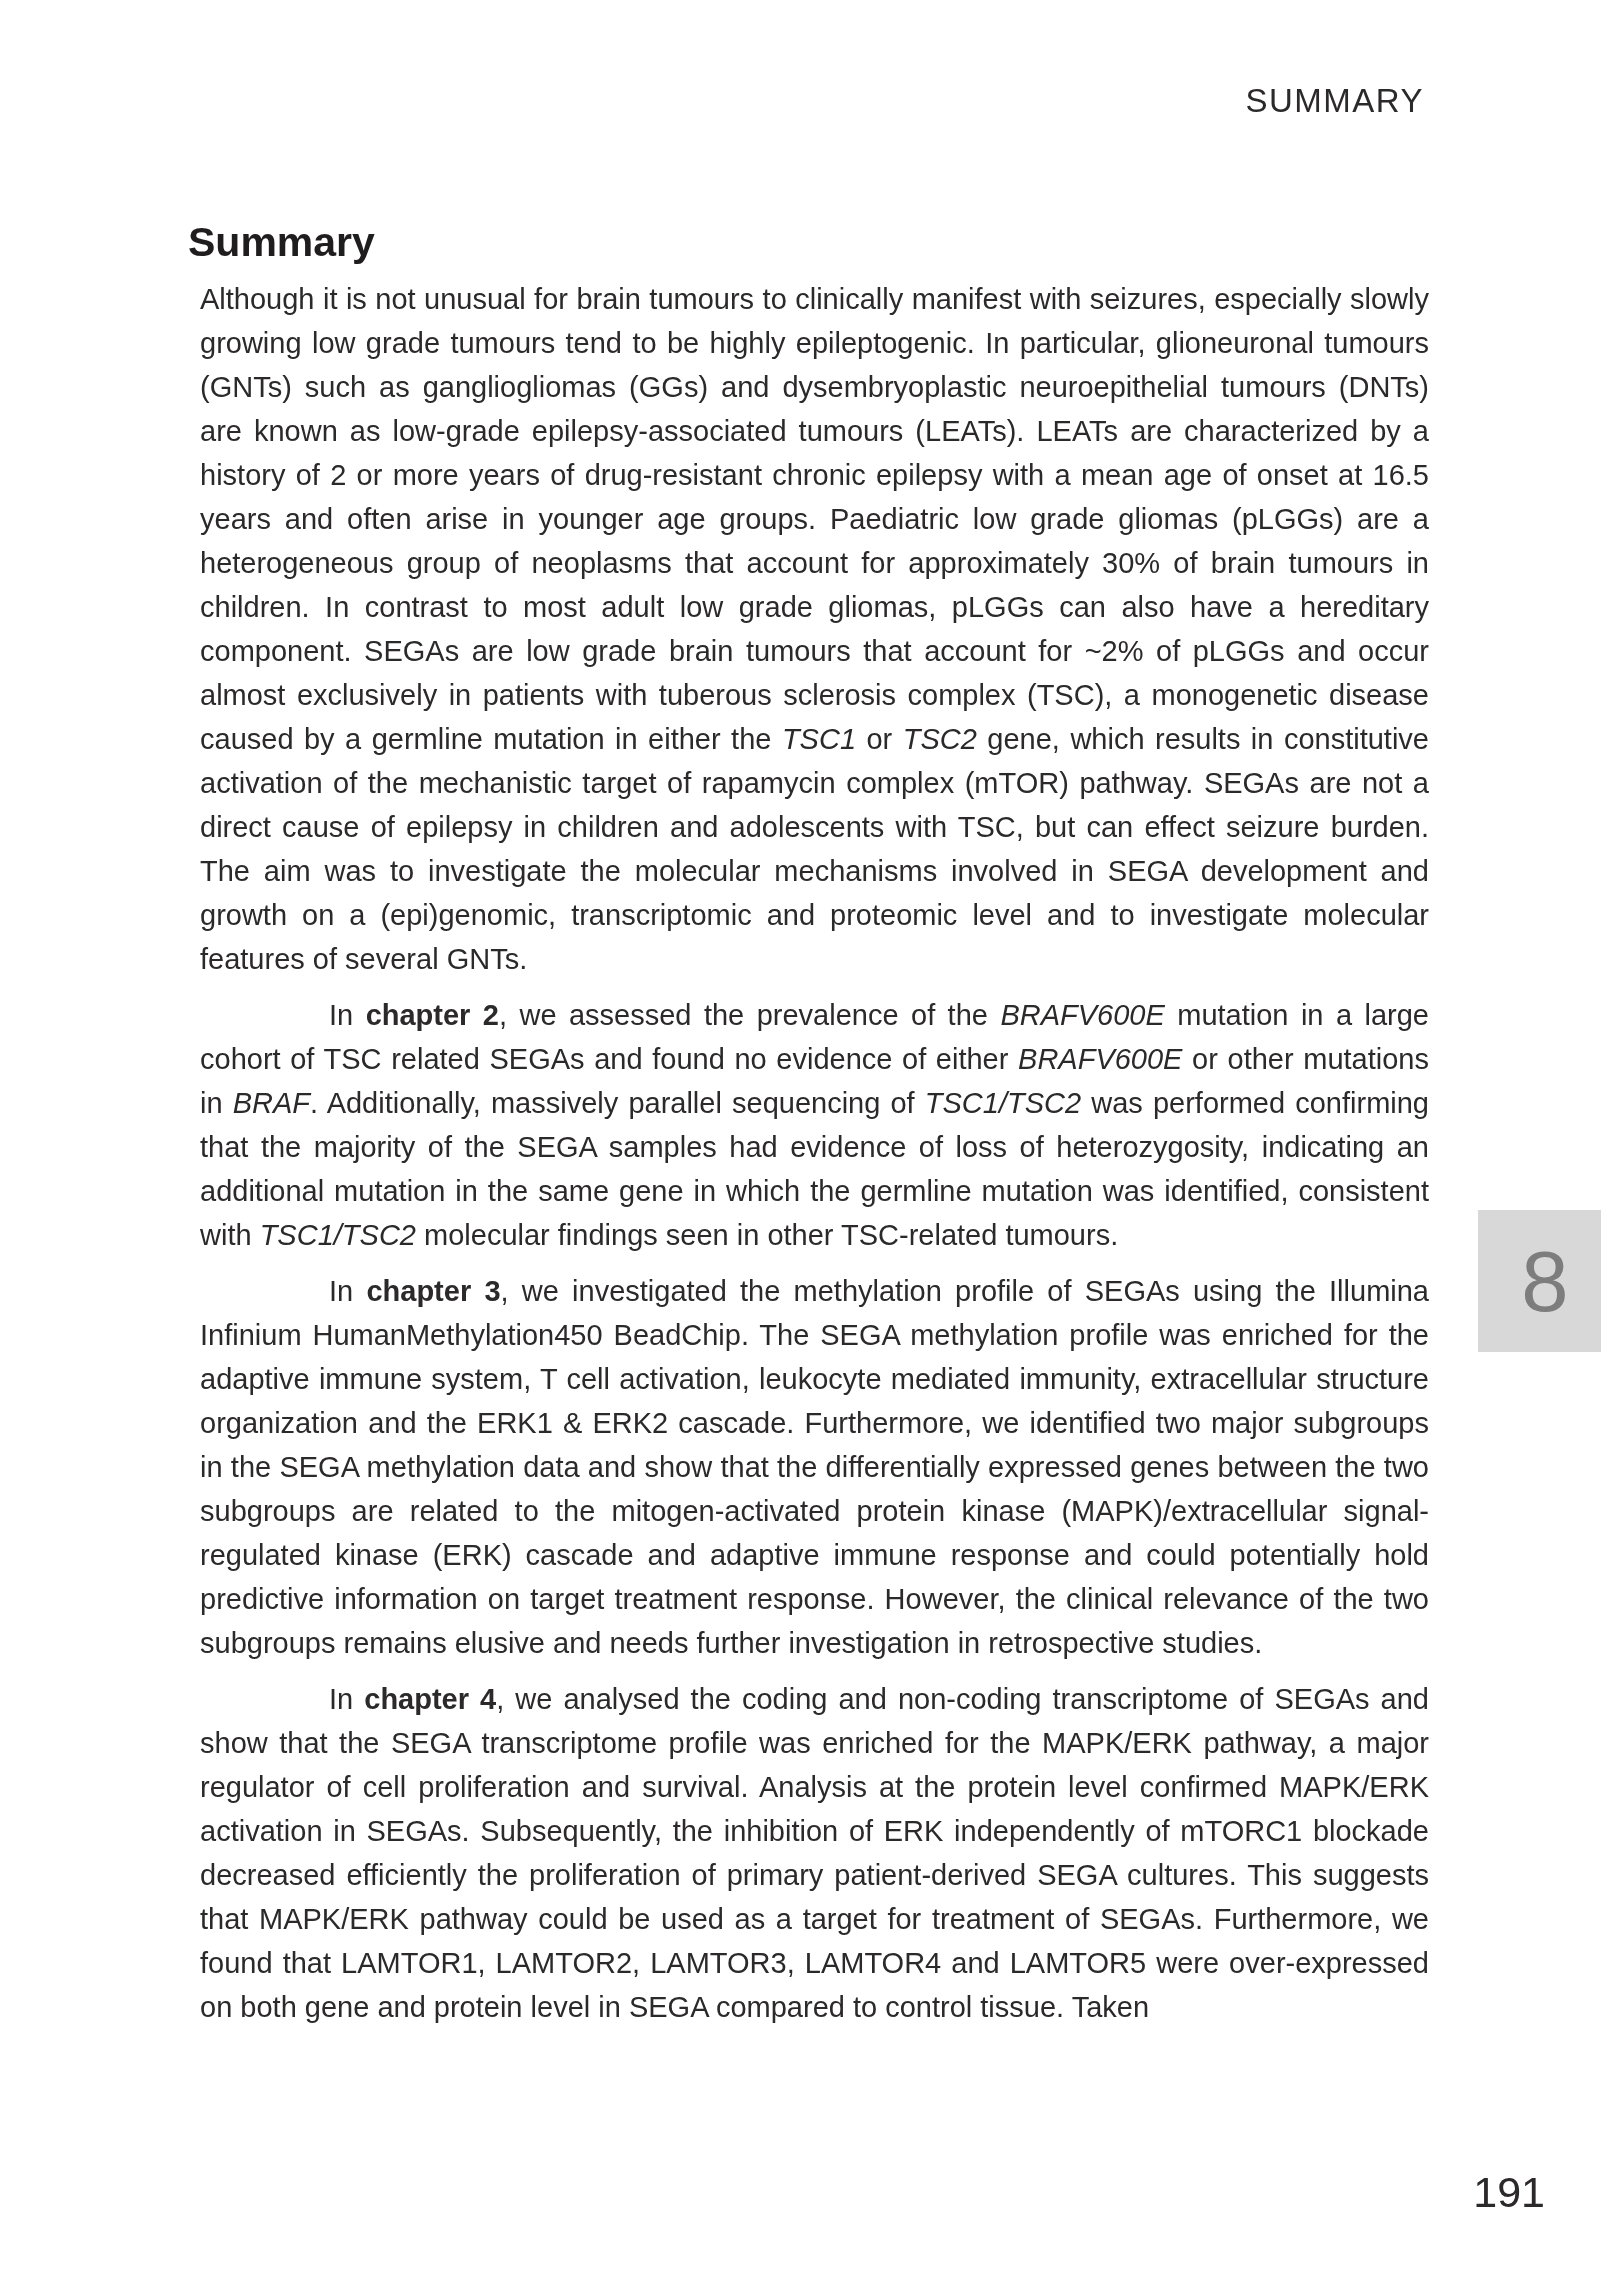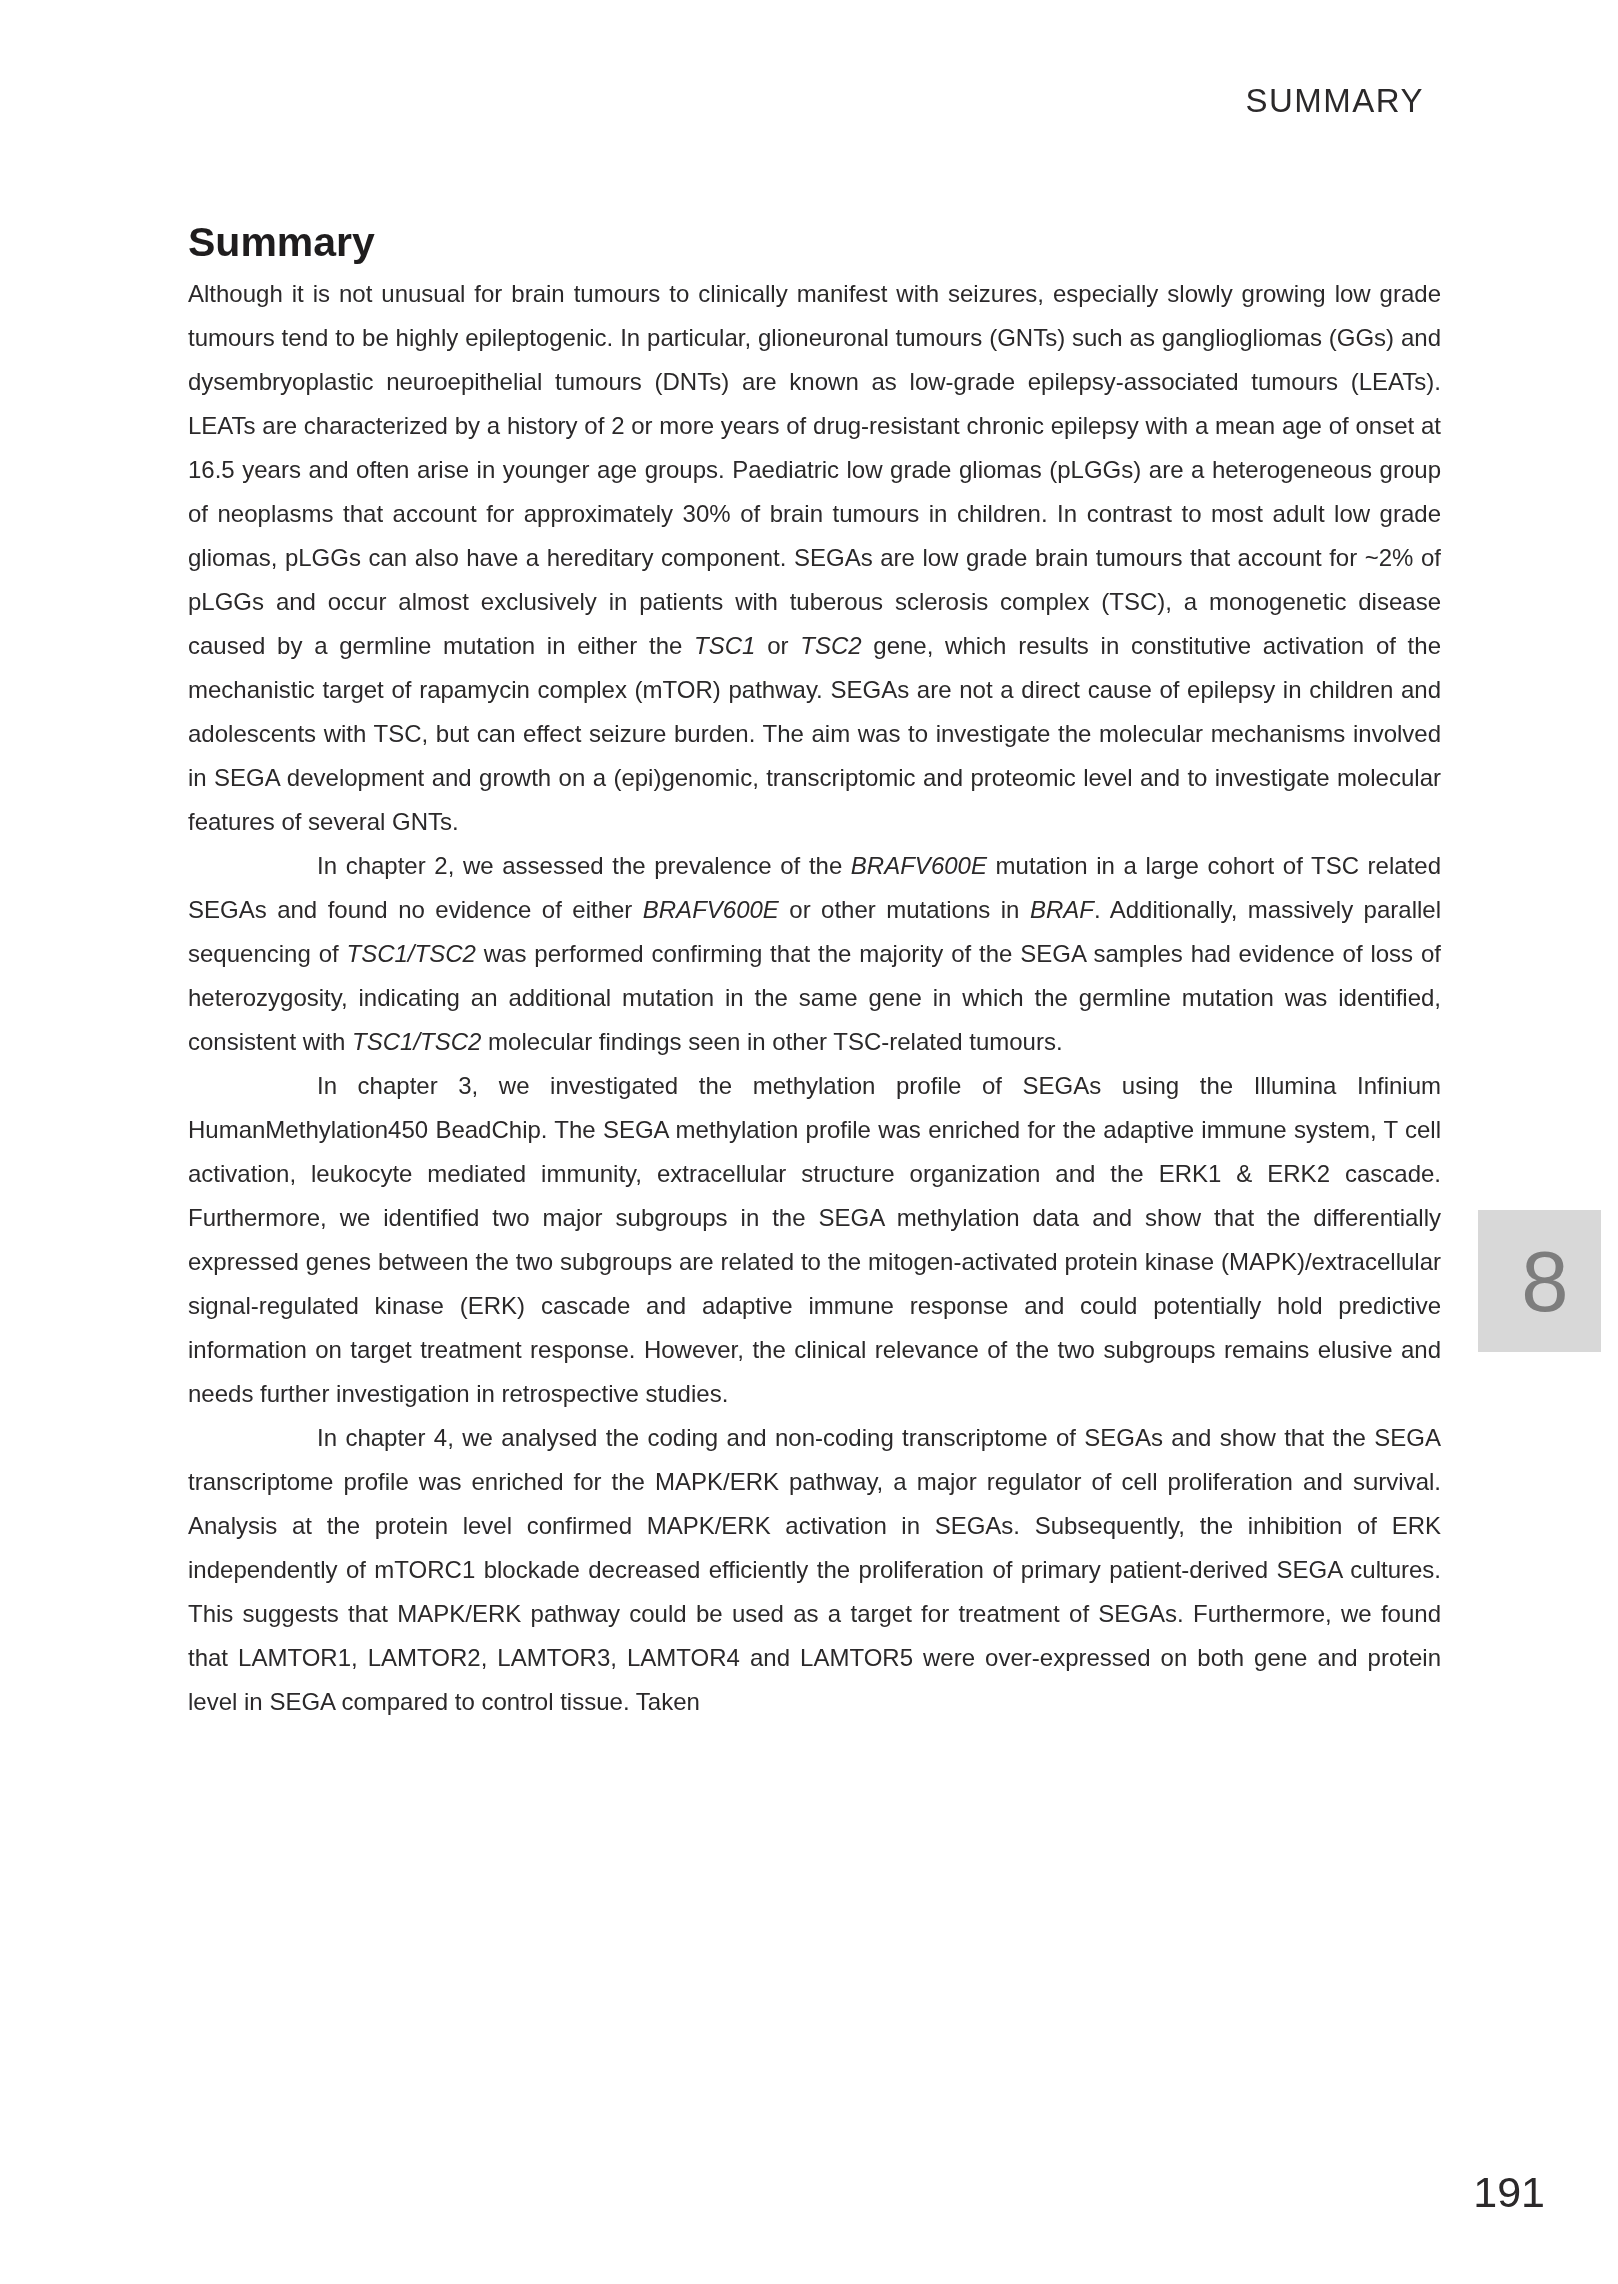--- a/index.html
+++ b/index.html
@@ -33,30 +33,30 @@
     color: var(--text, #2b292a);
   }
   .content h1 {
     margin: 0 0 6.8px 0;
     font-size: 41px;
     line-height: 46px;
     font-weight: 700;
     color: var(--heading, #1f1d1e);
   }
   .content p {
-    margin: 0;
-    font-size: 24px;
+    margin: 12px;
+    font-size: 29px;
     line-height: 44px;
     text-align: justify;
     font-weight: 400;
   }
   .content p.indent {
     text-indent: 129px;
   }
-  .content p span.bold { font-weight: 400; }
+  .content p span.bold { font-weight: 700; }
   .content p span.italic { font-style: italic; }
   .chapter-tab {
     position: absolute;
     top: 1210px;
     right: 0;
     width: 123px;
     height: 142px;
     background: var(--tab_bg, #d8d8d8);
     display: flex;
     align-items: center;

